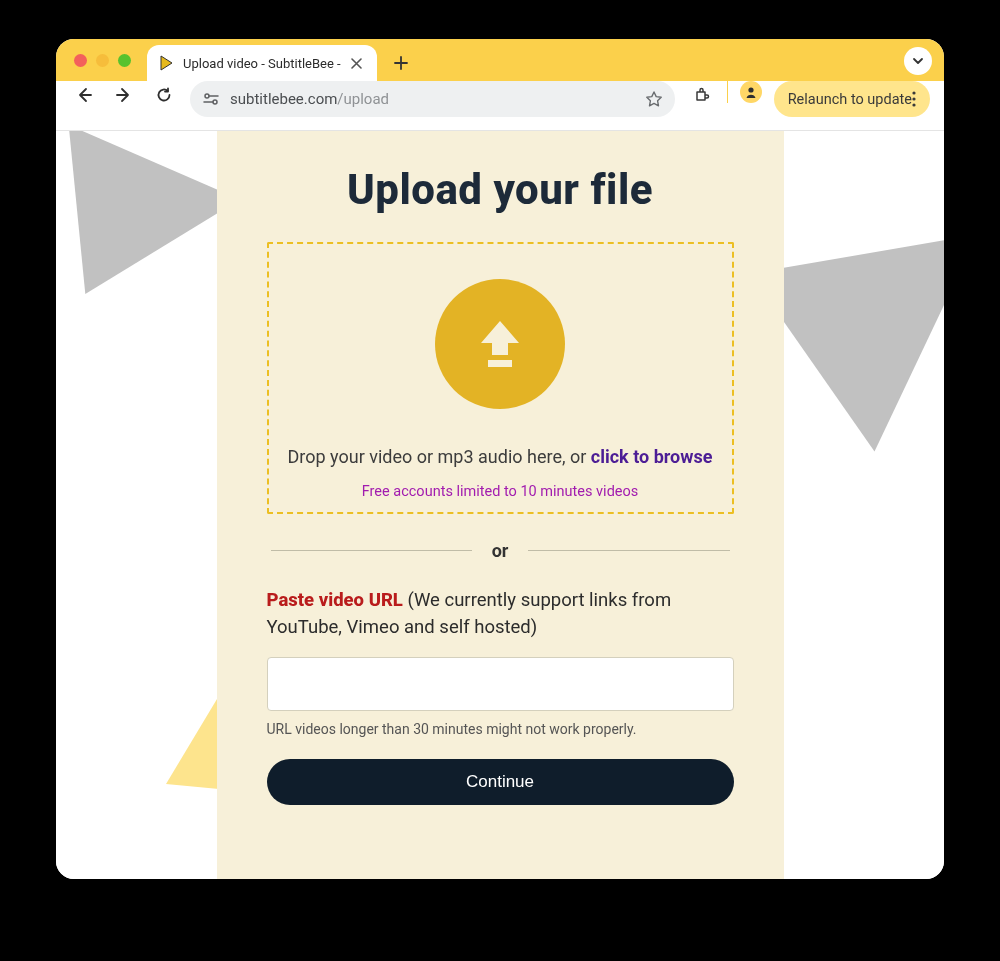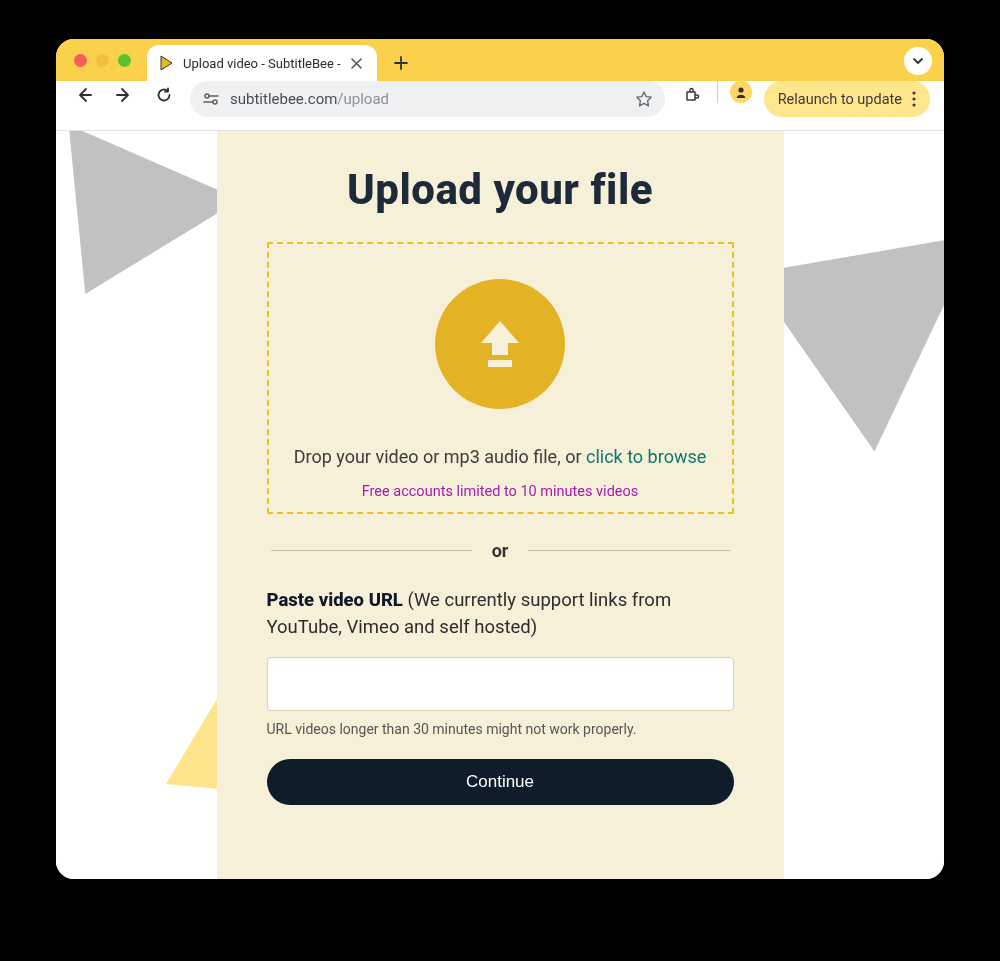--- a/index.html
+++ b/index.html
@@ -65,21 +65,21 @@
     padding:0 12px; gap:10px; color:var(--addr-text); font-size:15px;
   }
   .addr .left-ico{color:#5f6063; display:flex; gap:6px; align-items:center;}
   .addr .url{flex:1; white-space:nowrap; overflow:hidden;}
   .addr .url .path{color:var(--addr-text-light);}
   .addr .star{color:#6a6d70;}
   .vdiv{width:1px;height:22px;background:var(--chrome-yellow);}
   .pill{
     height:36px;background:var(--btn-pill-bg); color:var(--btn-pill-text);
     border-radius:20px; padding:0 14px; font-size:14.5px;
-    display:flex; align-items:center; gap:10px;
+    display:flex; align-items:center; 
   }
   .avatar{width:22px;height:22px;border-radius:50%;background:#ffd766;display:flex;align-items:center;justify-content:center;}
 
   
   .viewport{position:relative; width:100%; height:calc(100% - 92px); overflow:hidden; background:var(--page-bg);}
   .bg-tri{position:absolute;}
   .tri1{left:-20px; top:-5px;}
   .tri2{right:-60px; top:105px;}
   .tri3{left:100px; bottom:70px;}
 
@@ -96,29 +96,29 @@
     border:2.5px dashed var(--drop-border);
     border-radius:2px;
     padding:35px 18px 12px;
     text-align:center;
   }
   .circle{
     width:130px;height:130px;border-radius:50%;background:var(--circle-bg);
     margin:0 auto 36px; display:flex;align-items:center;justify-content:center;
   }
   .drop-text{font-size:18px;color:var(--subtext);line-height:1.35;}
-  .drop-text b{font-weight:400;color:#0f766e;}
+  .drop-text b{font-weight:700;color:#4c1d95;}
   .limit{margin-top:14px;font-size:14.5px;color:#a21caf;}
 
   .orrow{display:flex;align-items:center;gap:20px;margin:26px 4px;}
   .orrow hr{flex:1;border:none;border-top:1px solid var(--divider);margin:0;}
   .orrow span{color:#333;font-size:18px;font-weight:700;}
 
   .paste-label{font-size:18.5px;color:#2c2c2c;line-height:1.45;margin-bottom:16px;}
-  .paste-label b{font-weight:800;color:#0f172a;}
+  .paste-label b{font-weight:800;color:#b91c1c;}
 
   .field{
     width:100%; height:54px; border:1px solid var(--field-border); background:#fff;
     border-radius:4px; font-size:16px; padding:0 12px; outline:none;
   }
   .hint{font-size:14px;color:var(--hint);margin-top:10px;}
 
   .continue{
     margin-top:22px;width:100%;height:46px;border:none;border-radius:24px;
     background:var(--continue-bg);color:#fff;font-size:17px;font-weight:500;
@@ -246,21 +246,21 @@
         <h1 class="heading">Upload your file</h1>
 
         <div class="dropzone">
           <div class="circle">
             <svg width="66" height="66" viewBox="0 0 66 66">
               <path d="M33 10 L52 32 L41 32 L41 44 L25 44 L25 32 L14 32 Z" fill="#f7f0d9"></path>
               <rect x="21" y="49" width="24" height="7" fill="#f7f0d9"></rect>
             </svg>
           </div>
           <div class="drop-text">
-            <span>Drop your video or mp3 audio file, or </span><b>click to browse</b>
+            <span>Drop your video or mp3 audio here, or </span><b>click to browse</b>
           </div>
           <div class="limit">Free accounts limited to 10 minutes videos</div>
         </div>
 
         <div class="orrow">
           <hr>
           <span>or</span>
           <hr>
         </div>
 

